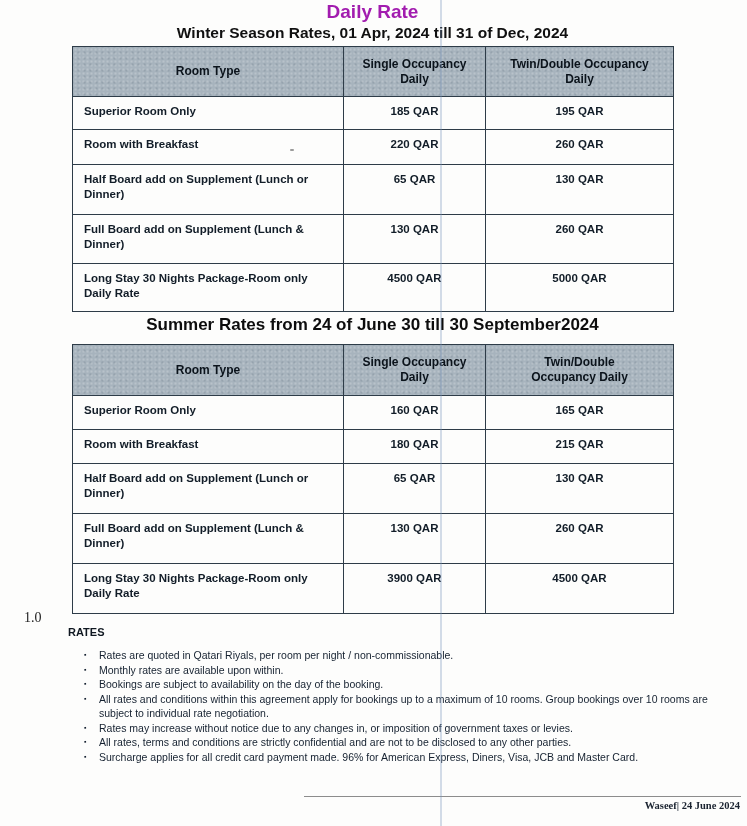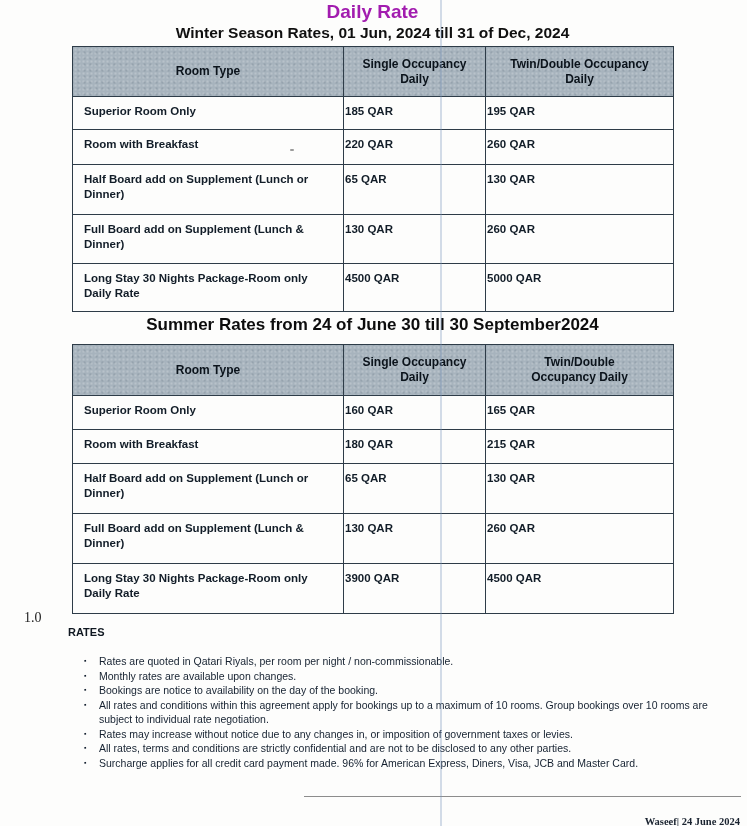--- a/index.html
+++ b/index.html
@@ -40,54 +40,54 @@
     white-space:pre-line;line-height:15px;
     border:1.6px solid #2e3c48;
   }
   #summer-table th{height:48px}
   .rate-table td{
     border:1.6px solid #2e3c48;
     font-size:11.5px;font-weight:bold;color:#121d28;
     vertical-align:top;padding-top:7px;line-height:15px;
   }
   td.room-cell{text-align:left;padding-left:11px;padding-right:10px}
-  td.price-cell{}
+  td.price-cell{text-align:center}
   #winter-table tbody tr:nth-child(1){height:33px}
   #winter-table tbody tr:nth-child(2){height:35px}
   #winter-table tbody tr:nth-child(3){height:50px}
   #winter-table tbody tr:nth-child(4){height:49px}
   #winter-table tbody tr:nth-child(5){height:48px}
   #summer-table tbody tr:nth-child(1){height:34px}
   #summer-table tbody tr:nth-child(2){height:34px}
   #summer-table tbody tr:nth-child(3){height:50px}
   #summer-table tbody tr:nth-child(4){height:50px}
   #summer-table tbody tr:nth-child(5){height:50px}
   .section-number{
     position:absolute;left:24px;top:610px;
     font-family:"Liberation Serif",serif;font-size:14px;color:#1d1d1d;
   }
   .rates-block{position:absolute;left:68px;top:626px;width:668px}
-  .rates-heading{font-size:11px;font-weight:bold;color:#101821;margin-bottom:16px}
+  .rates-heading{font-size:11px;font-weight:bold;color:#101821;margin-bottom:10px}
   .bullet{display:flex;font-size:10.5px;line-height:14.5px;color:#152130;margin:0}
   .bullet .marker{flex:none;width:31px;padding-left:16px;font-size:7px;line-height:14.5px;box-sizing:border-box;color:#152130}
   .bullet .btext{flex:1;padding-right:4px}
   .footer-line{position:absolute;left:304px;top:796px;width:437px;border-top:1.4px solid #8c8c8c;height:0}
   .footer-text{
     position:absolute;right:7px;top:800px;
     font-family:"Liberation Serif",serif;font-weight:bold;
-    font-size:10.5px;color:#1a2330;margin-top:16px;
+    font-size:10.5px;color:#1a2330;
   }
   .scan-line{position:absolute;left:440px;top:0;width:2px;height:826px;background:rgba(120,148,186,0.32)}
   .speck{position:absolute;left:290px;top:149px;width:4px;height:2px;background:#4a4a4a;opacity:.55;border-radius:1px}
 </style>
 </head>
 <body>
 
 <div class="page-title">Daily Rate</div>
-<div class="winter-subtitle">Winter Season Rates, 01 Jun, 2024 till 31 of Dec, 2024</div>
+<div class="winter-subtitle">Winter Season Rates, 01 Apr, 2024 till 31 of Dec, 2024</div>
 
 <table class="rate-table" id="winter-table">
   <colgroup>
       <col style="width:271px">
       <col style="width:142px">
       <col style="width:188px">
     </colgroup>
   <thead>
     <tr>
       <th>Room Type</th>
@@ -175,25 +175,25 @@
 <div class="section-number">1.0</div>
 
 <div class="rates-block">
   <div class="rates-heading">RATES</div>
   <div class="bullet">
     <span class="marker">▪</span>
     <span class="btext">Rates are quoted in Qatari Riyals, per room per night / non-commissionable.</span>
   </div>
   <div class="bullet">
     <span class="marker">▪</span>
-    <span class="btext">Monthly rates are available upon changes.</span>
-  </div>
-  <div class="bullet">
-    <span class="marker">▪</span>
-    <span class="btext">Bookings are notice to availability on the day of the booking.</span>
+    <span class="btext">Monthly rates are available upon within.</span>
+  </div>
+  <div class="bullet">
+    <span class="marker">▪</span>
+    <span class="btext">Bookings are subject to availability on the day of the booking.</span>
   </div>
   <div class="bullet">
     <span class="marker">▪</span>
     <span class="btext">All rates and conditions within this agreement apply for bookings up to a maximum of 10 rooms. Group bookings over 10 rooms are subject to individual rate negotiation.</span>
   </div>
   <div class="bullet">
     <span class="marker">▪</span>
     <span class="btext">Rates may increase without notice due to any changes in, or imposition of government taxes or levies.</span>
   </div>
   <div class="bullet">

